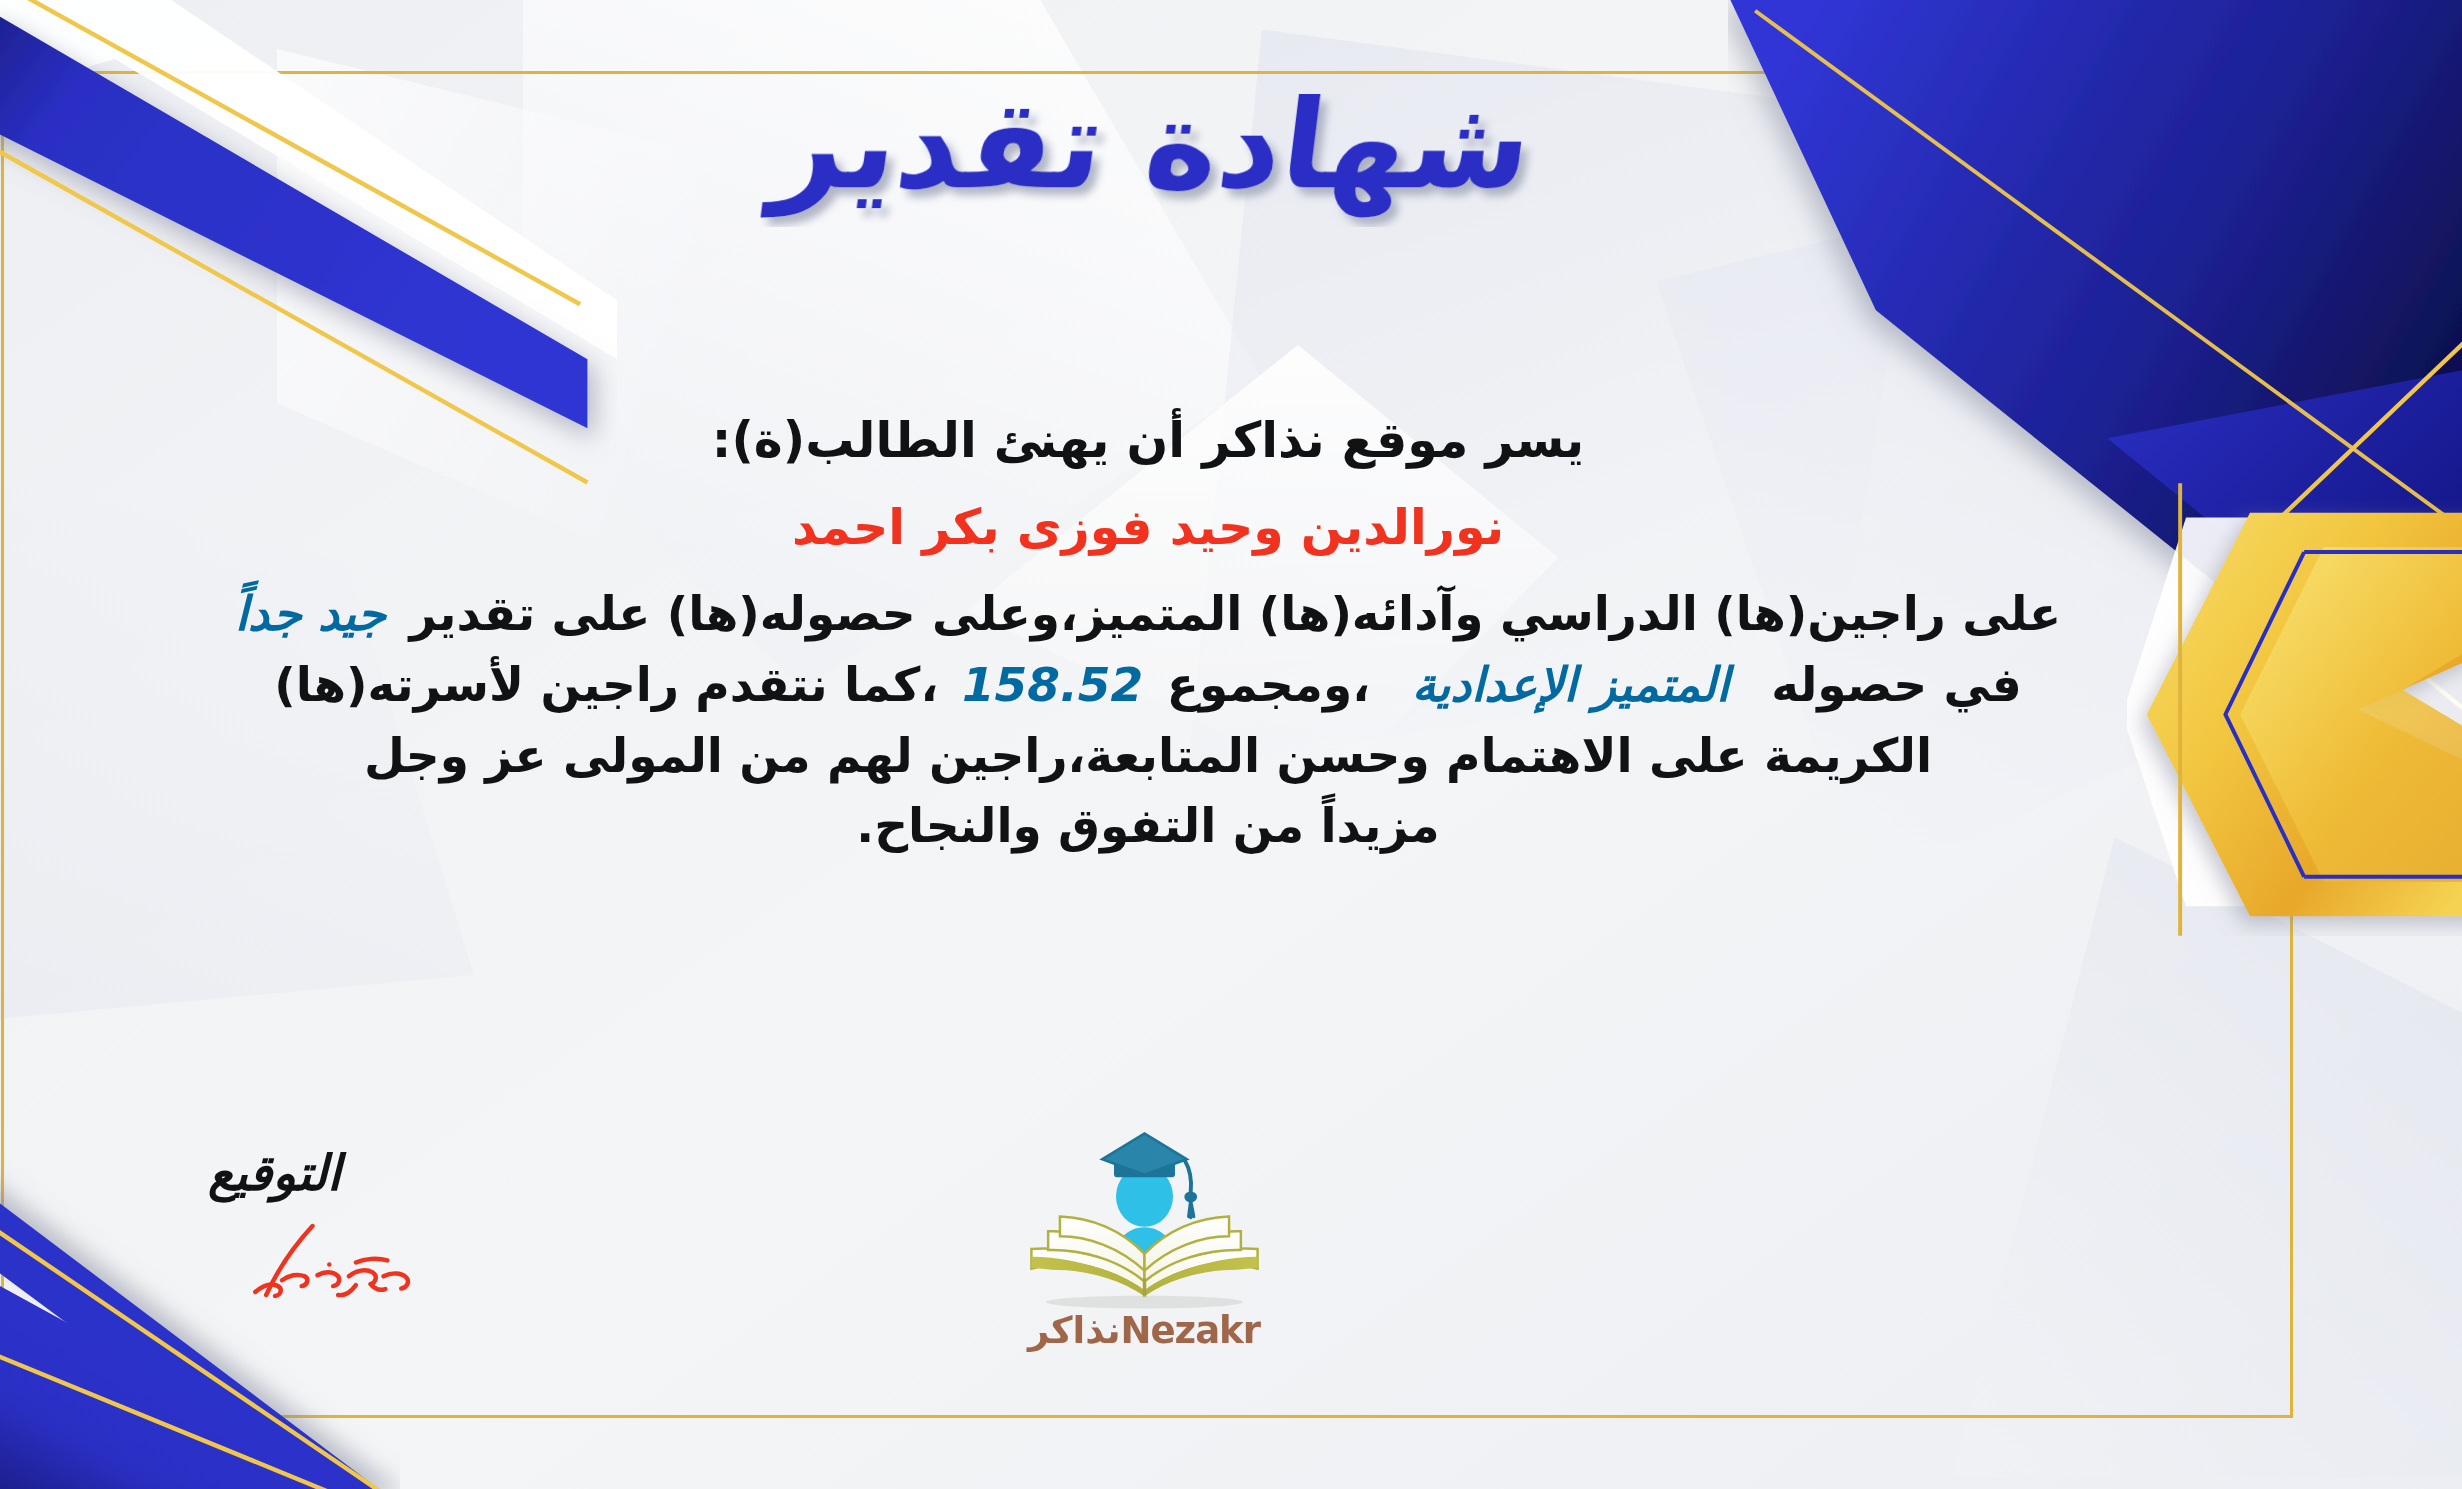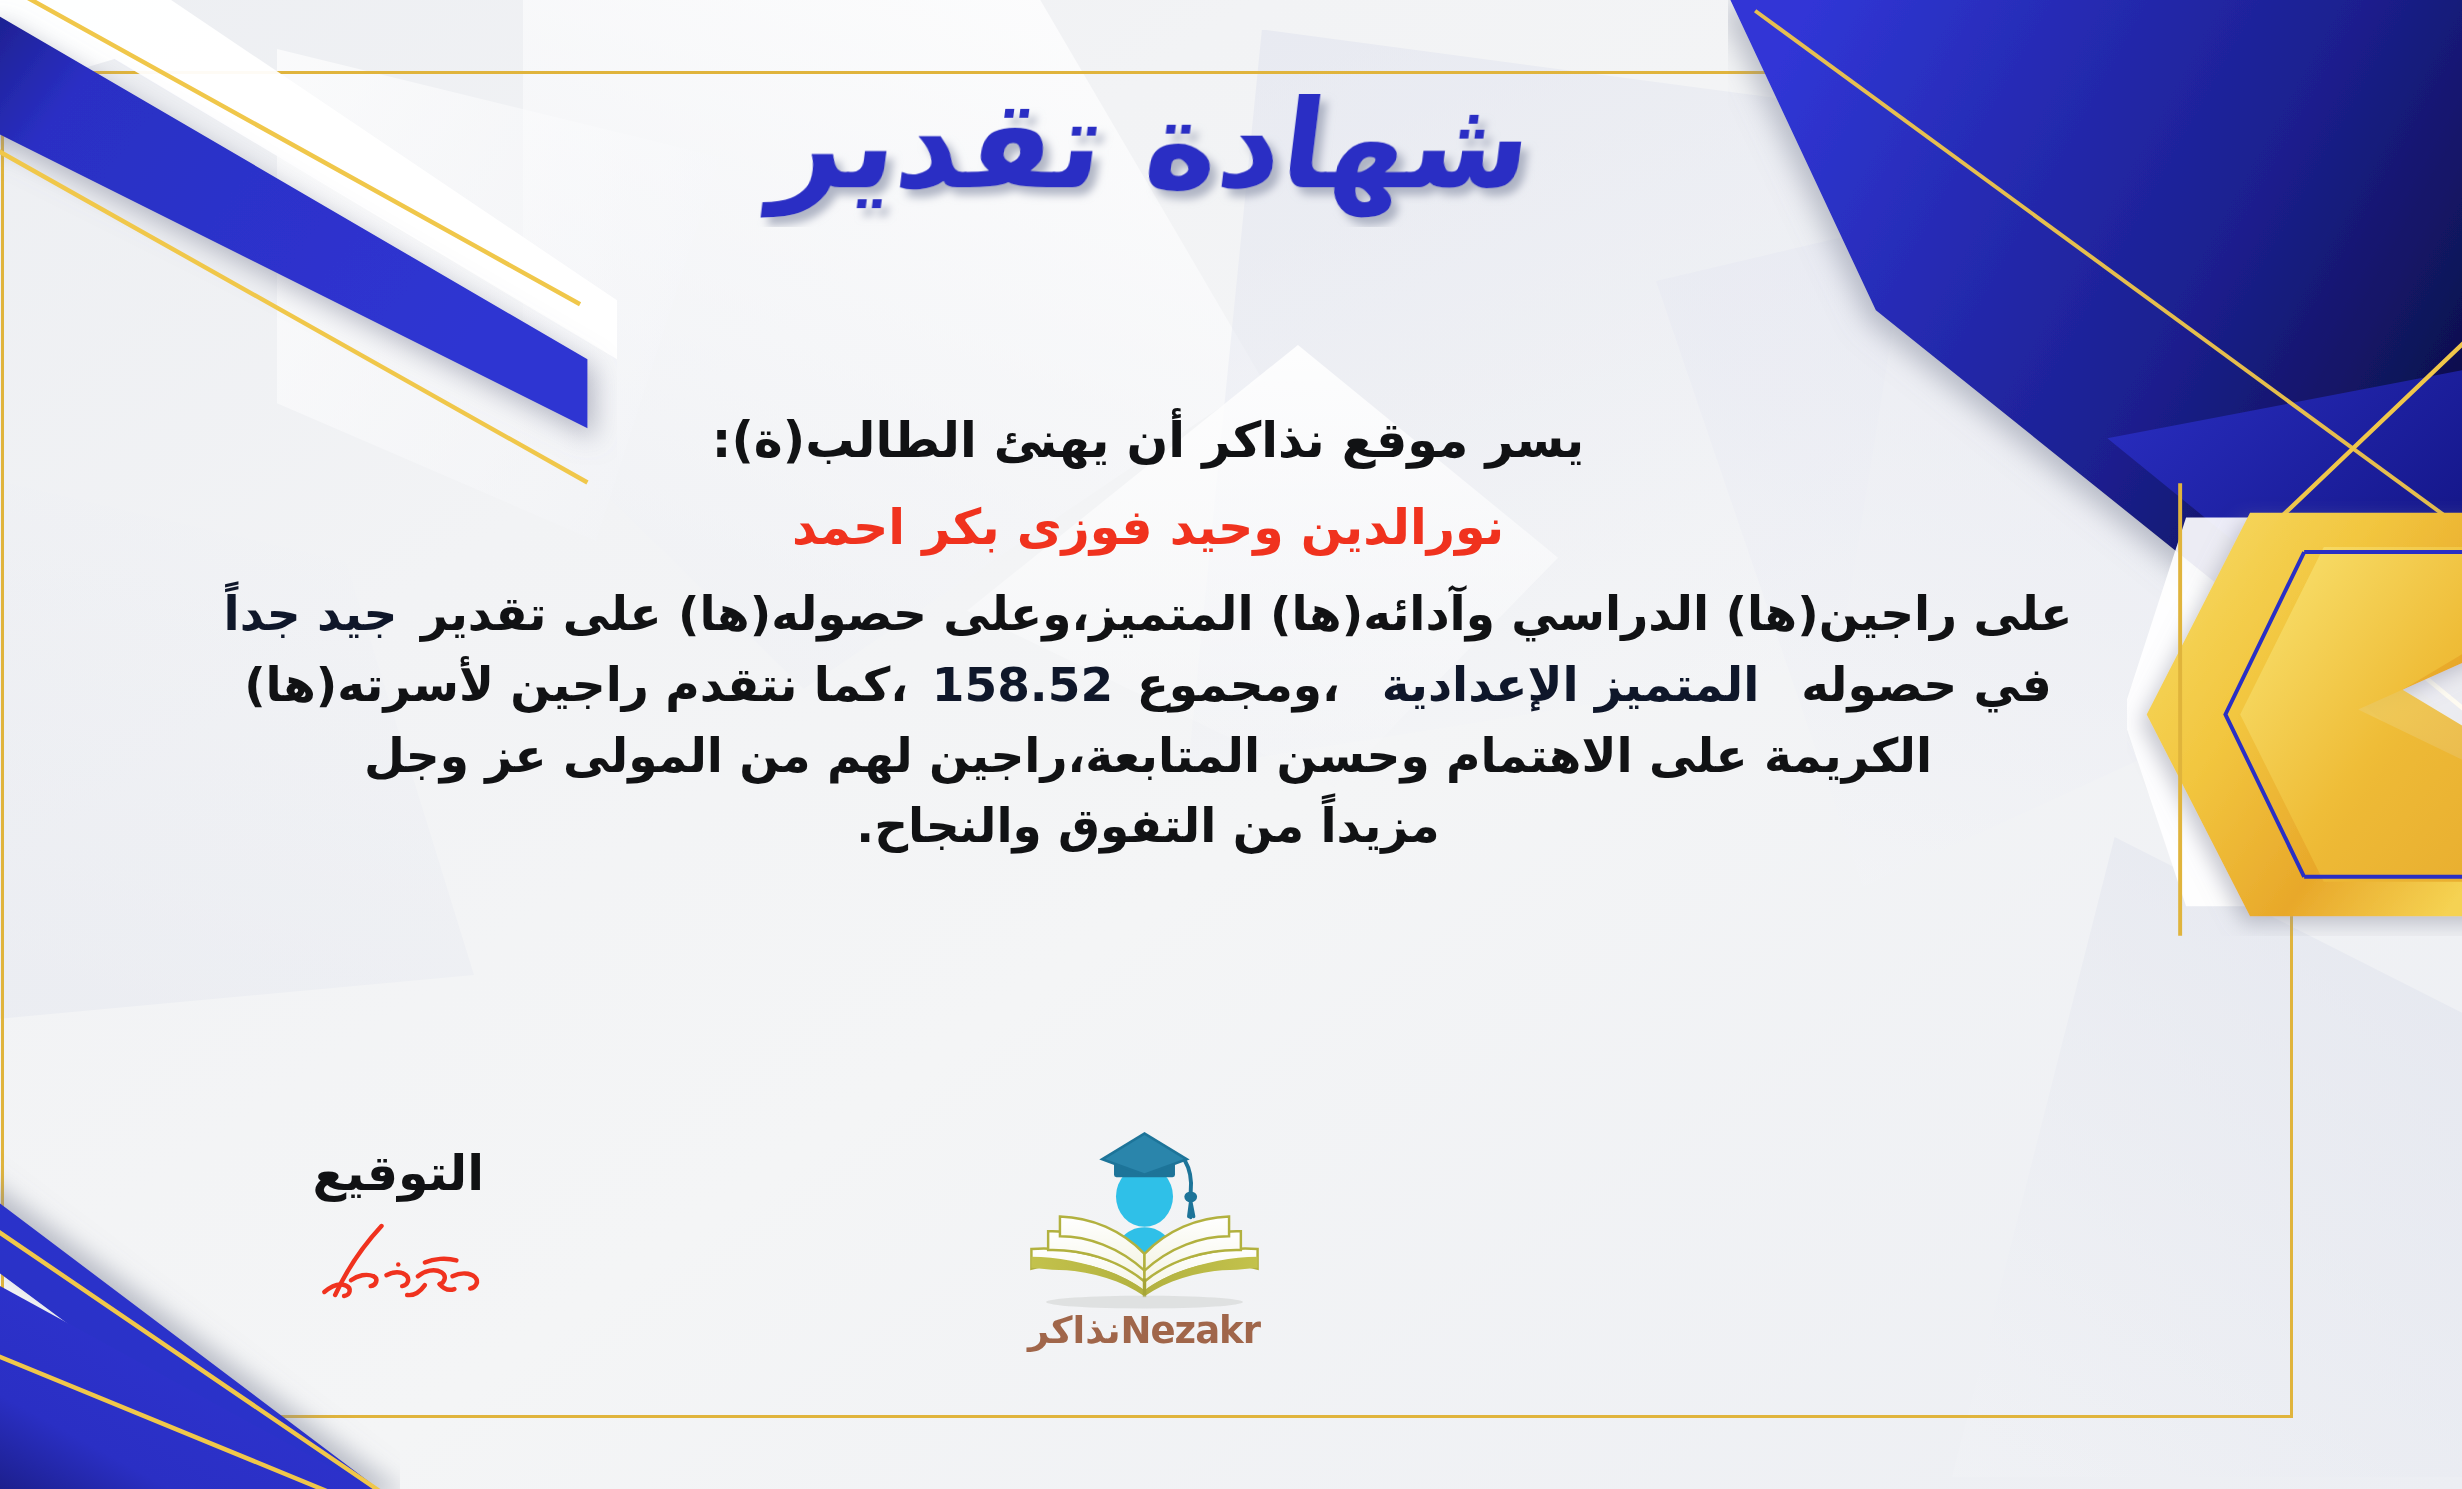--- a/index.html
+++ b/index.html
@@ -114,32 +114,33 @@
   .line.l-name {
     color: #f0321e;
     font-size: 49px;
     font-weight: 700;
     margin-bottom: 21.7px;
   }
   .line.l3 { margin-bottom: 8.9px; }
   .line.l4 { margin-bottom: 8.9px; }
   .line.l5 { margin-bottom: 8.9px; }
   .line.l6 { margin-bottom: 0px; }
-  .red { color: #0f172a; font-weight: 700; }
+  .red { color: #0369a1; font-weight: 700; font-style: italic; }
   .gap-sm { display: inline-block; width: 23.6px; }
   .gap-md { display: inline-block; width: 42px; }
 
   
   .sig-block {
     position: absolute;
     left: 374px;
     top: 1145px;
     width: 276px;
-    text-align: right;
+    text-align: left;
     direction: rtl;
+    font-style: italic;
   }
   .sig-label {
     font-size: 49px;
     font-weight: 700;
     color: #111214;
   }
   .sig-mark {
     margin-top: 14.8px;
   }
 

